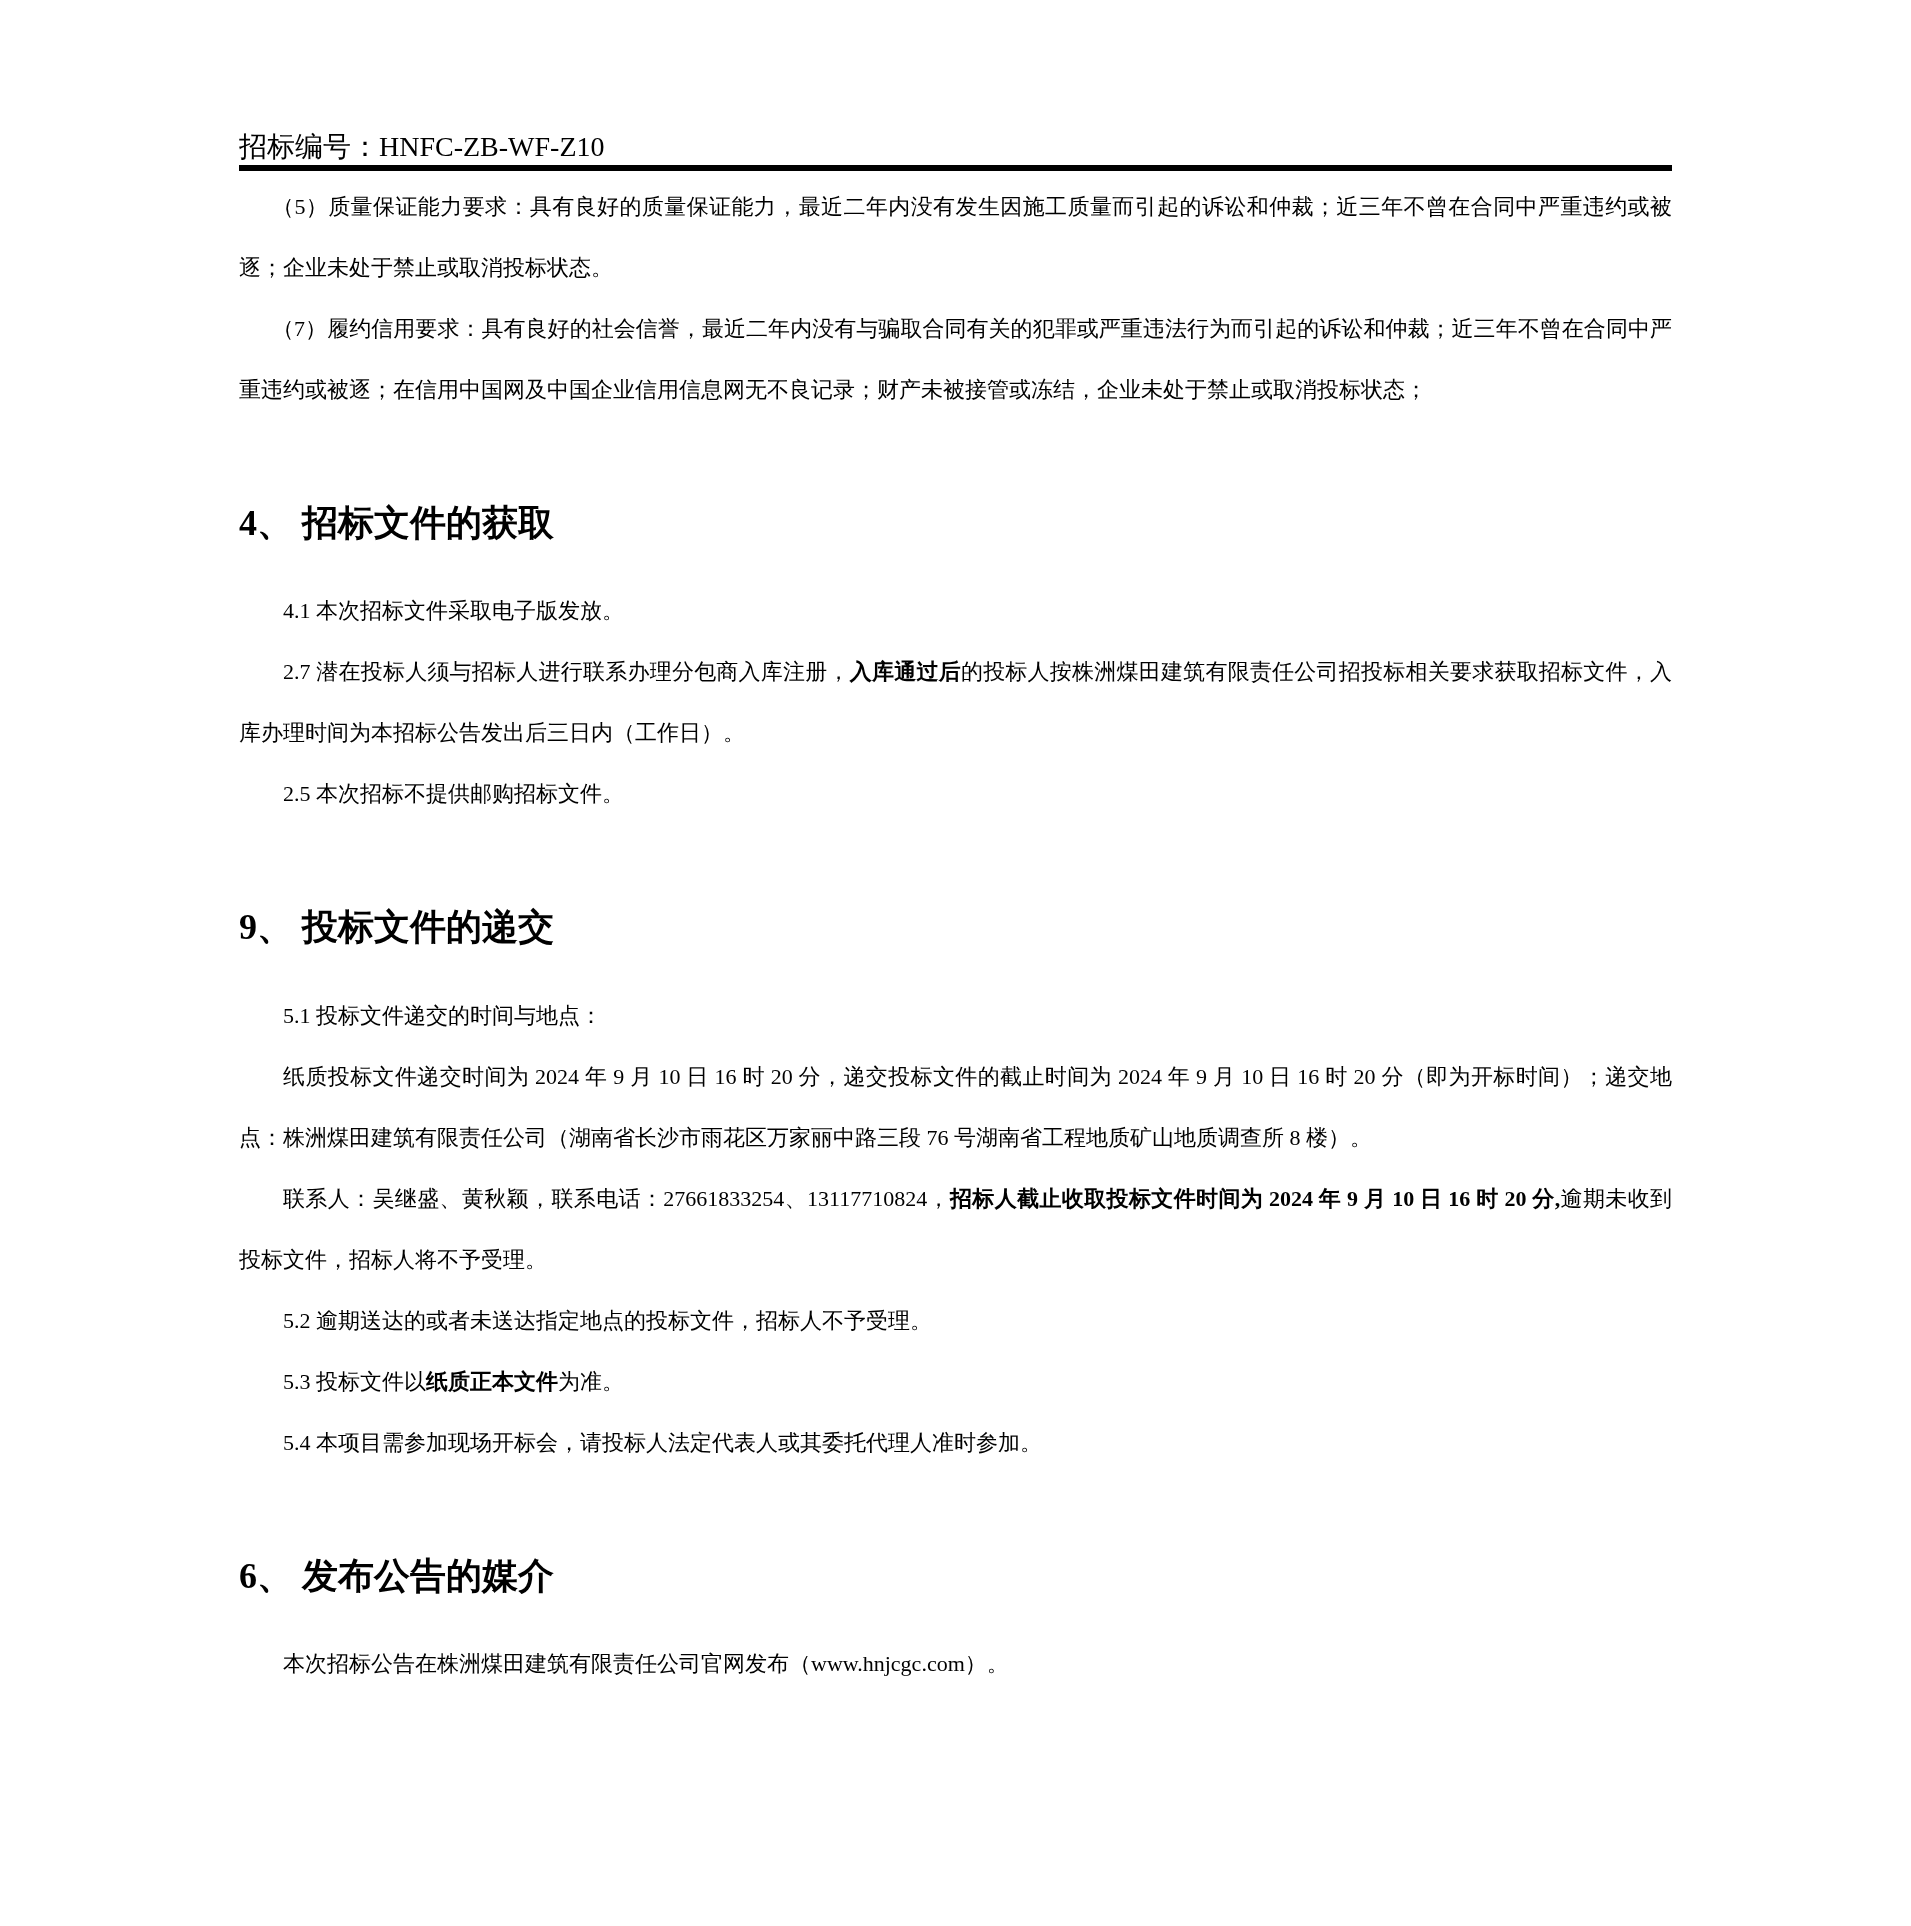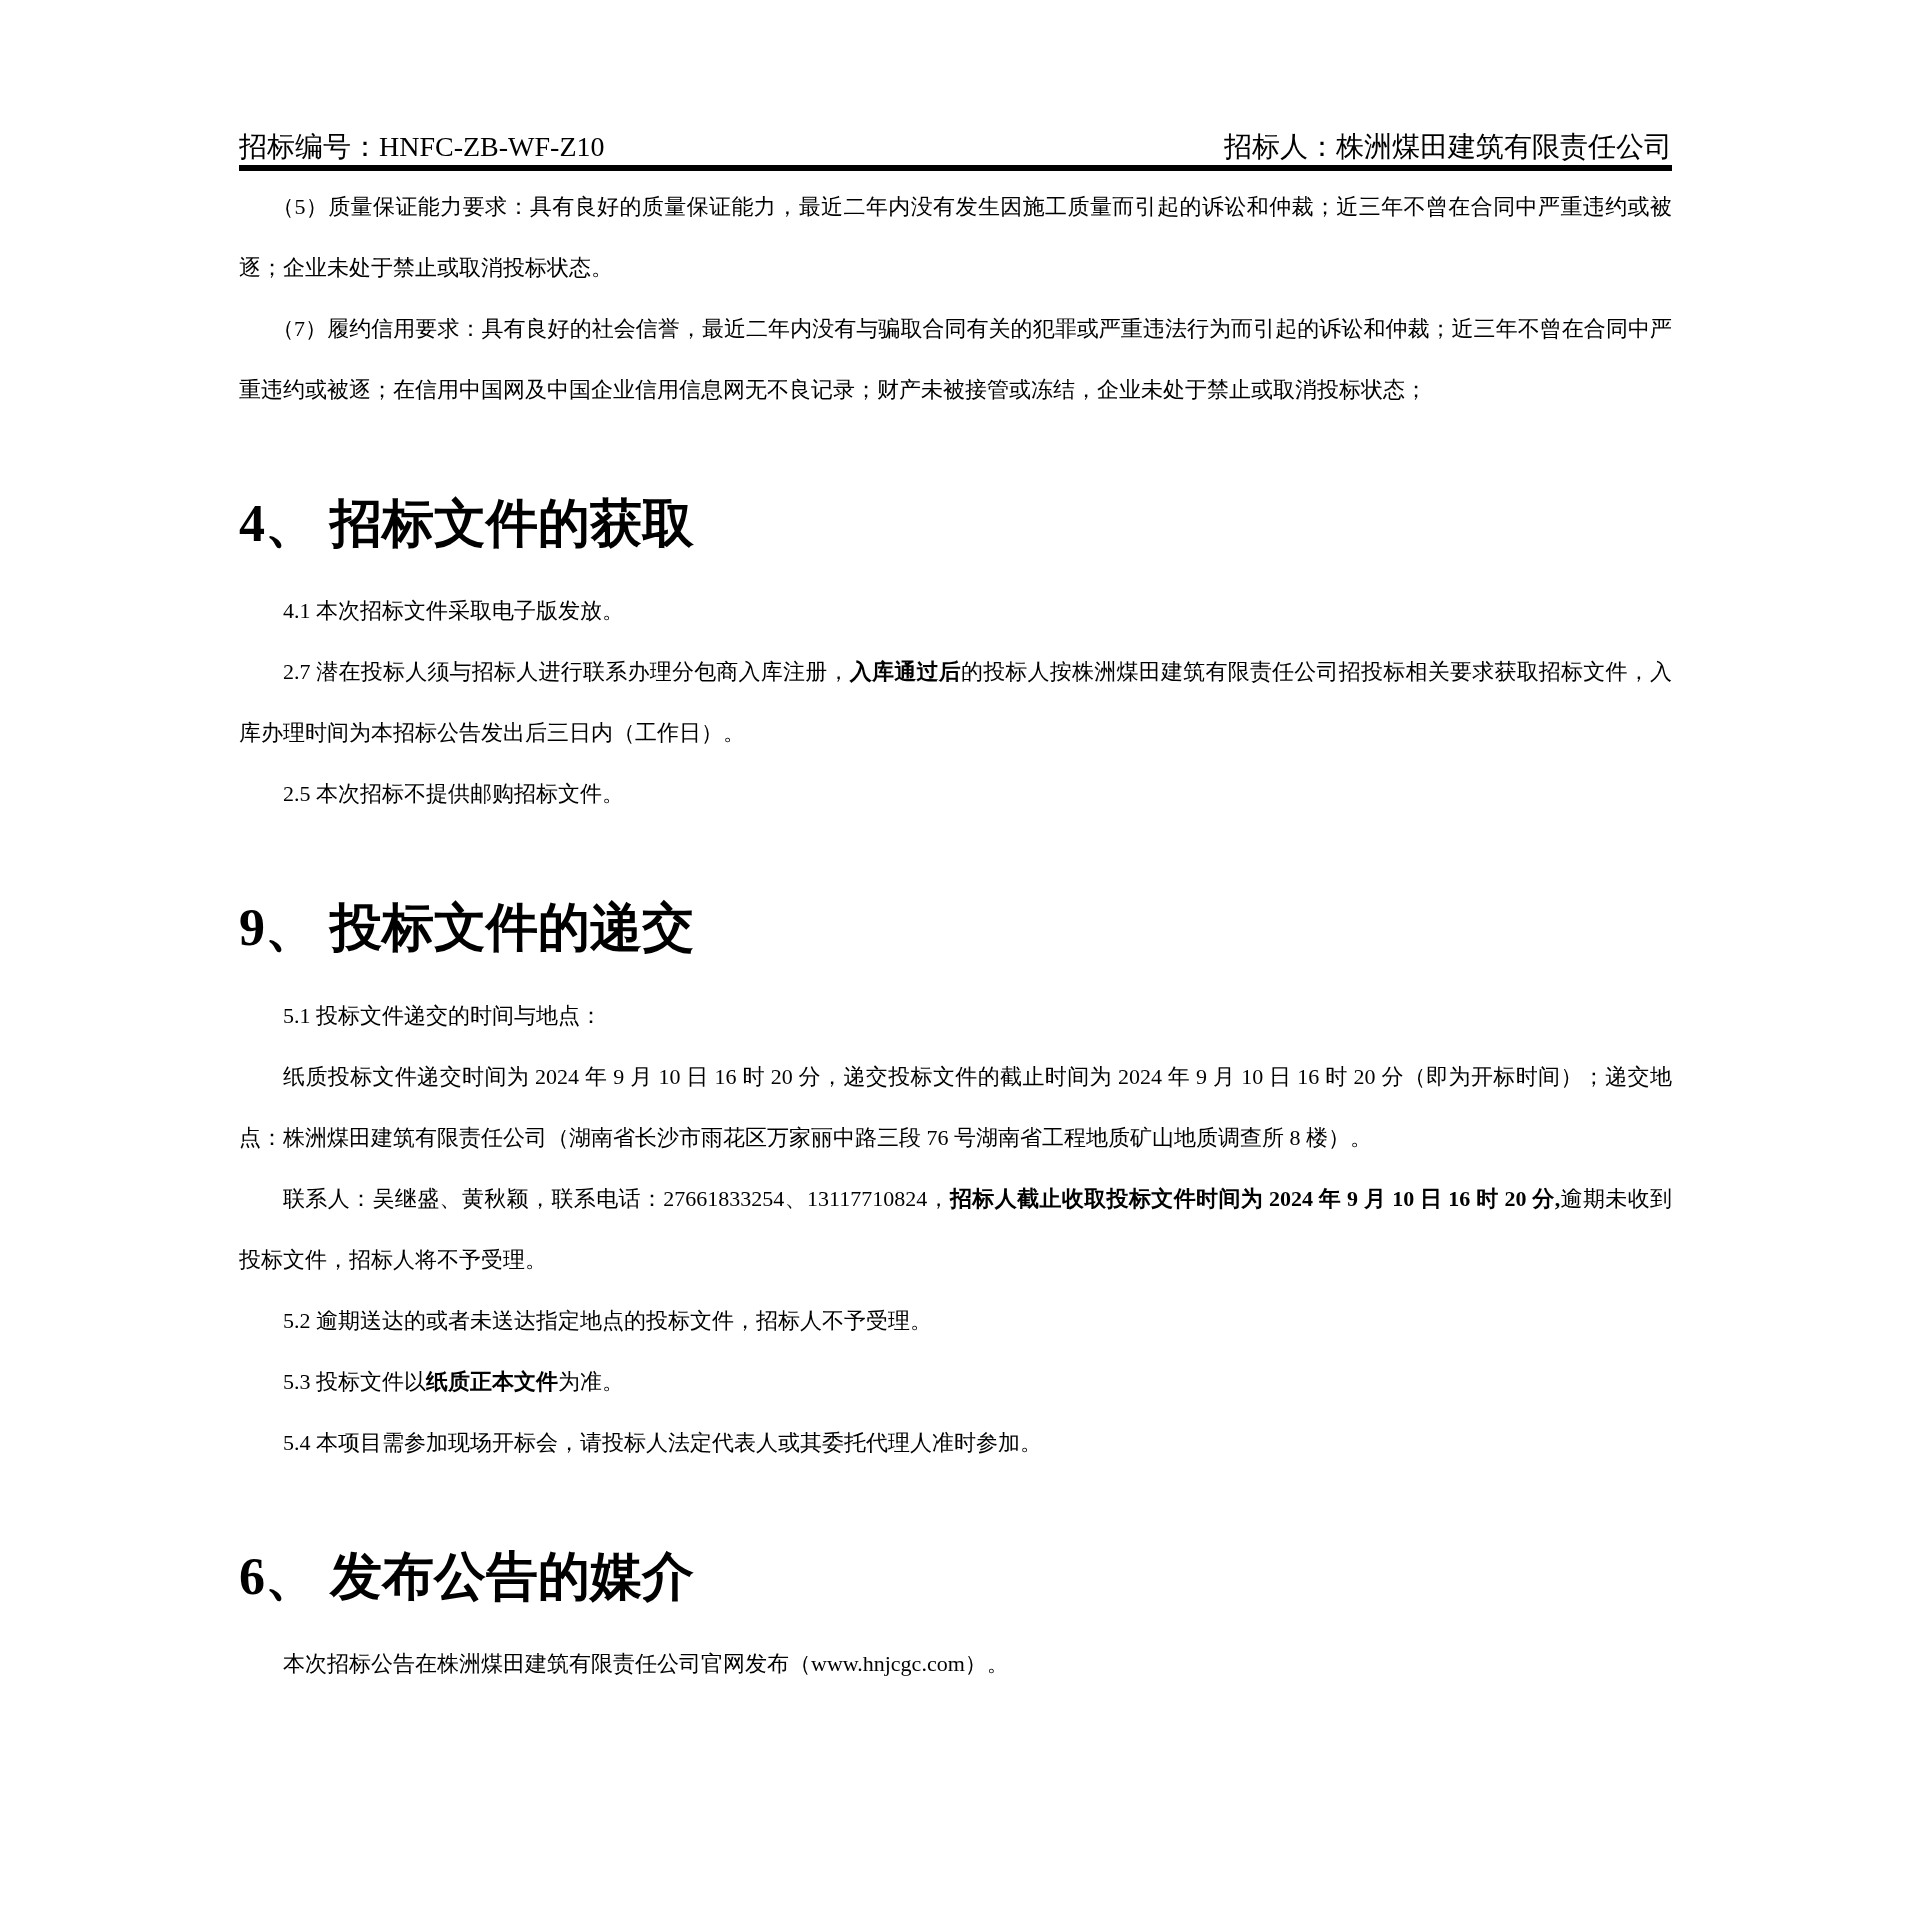--- a/index.html
+++ b/index.html
@@ -42,35 +42,34 @@
   .para.paren {
     text-indent: 1.5em;
   }
   .para.first {
     margin-top: 4.6px;
   }
   .bold {
     font-weight: bold;
   }
   .h1 {
-    font-size: 52px;
+    font-size: 36px;
     font-weight: bold;
     line-height: 77px;
     margin: 65px 0 18.5px 0;
     text-indent: 0;
   }
 </style>
 </head>
 <body>
 
 <div class="page">
 
   <div class="header">
     <span>招标编号：HNFC-ZB-WF-Z10</span>
-    <span>招标人：株洲煤田建筑有限责任公司</span>
   </div>
 
   <div class="content">
 
     <p class="para paren first">（5）质量保证能力要求：具有良好的质量保证能力，最近二年内没有发生因施工质量而引起的诉讼和仲裁；近三年不曾在合同中严重违约或被逐；企业未处于禁止或取消投标状态。</p>
     <p class="para paren">（7）履约信用要求：具有良好的社会信誉，最近二年内没有与骗取合同有关的犯罪或严重违法行为而引起的诉讼和仲裁；近三年不曾在合同中严重违约或被逐；在信用中国网及中国企业信用信息网无不良记录；财产未被接管或冻结，企业未处于禁止或取消投标状态；</p>
 
     <h1 class="h1">4、 招标文件的获取</h1>
     <p class="para">4.1 本次招标文件采取电子版发放。</p>
     <p class="para"><span>2.7 潜在投标人须与招标人进行联系办理分包商入库注册，</span><span class="bold">入库通过后</span><span>的投标人按株洲煤田建筑有限责任公司招投标相关要求获取招标文件，入库办理时间为本招标公告发出后三日内（工作日）。</span></p>

